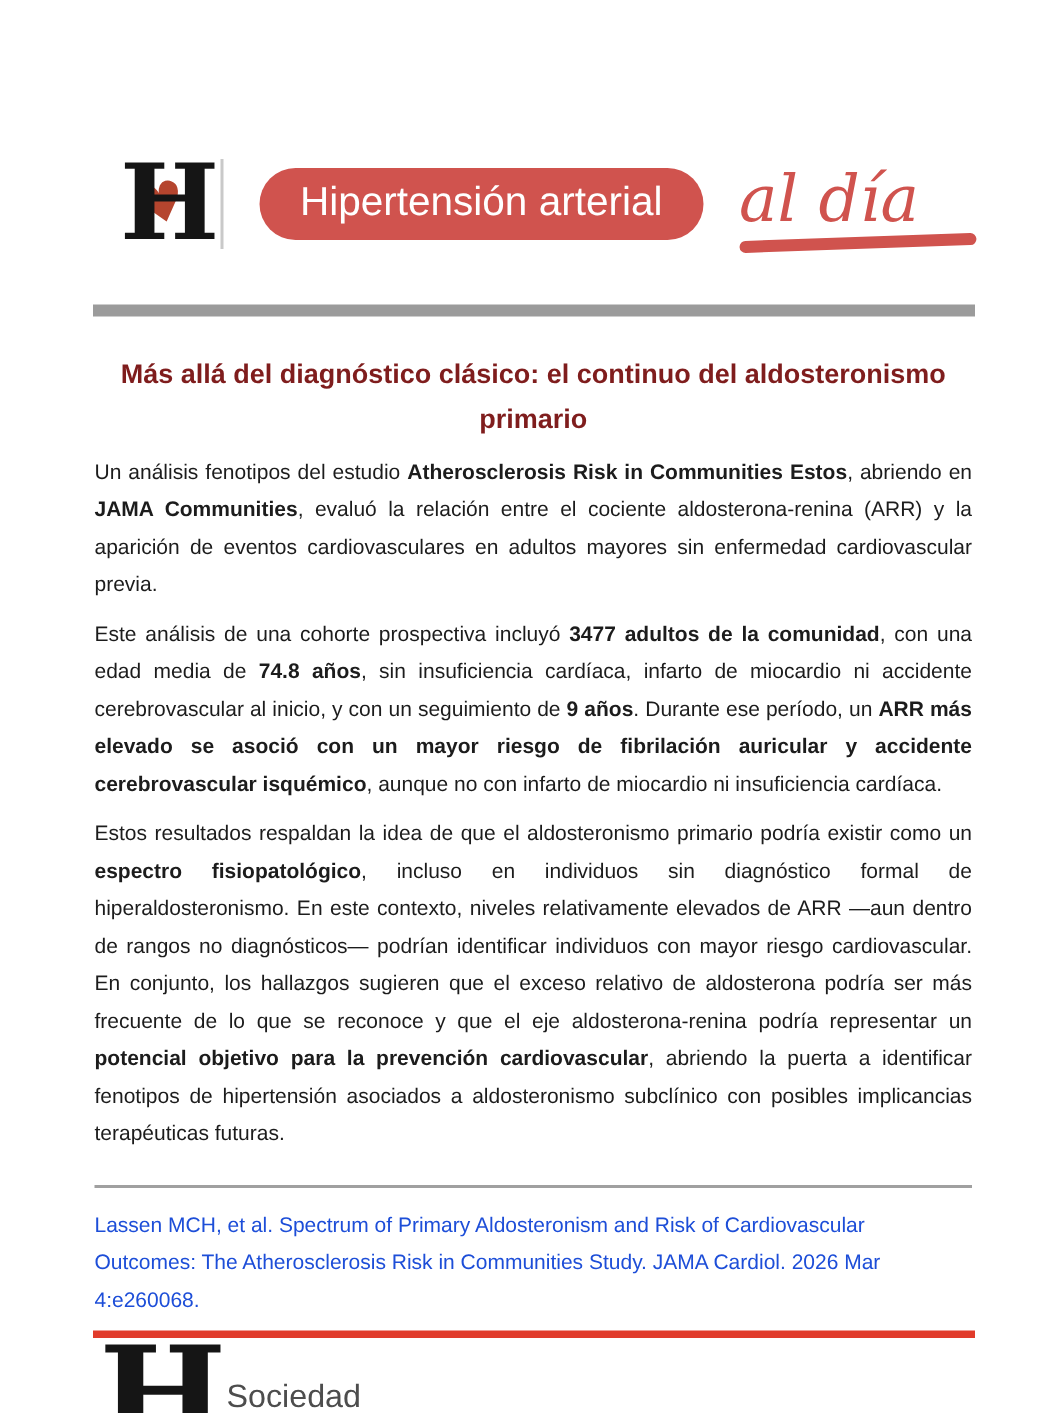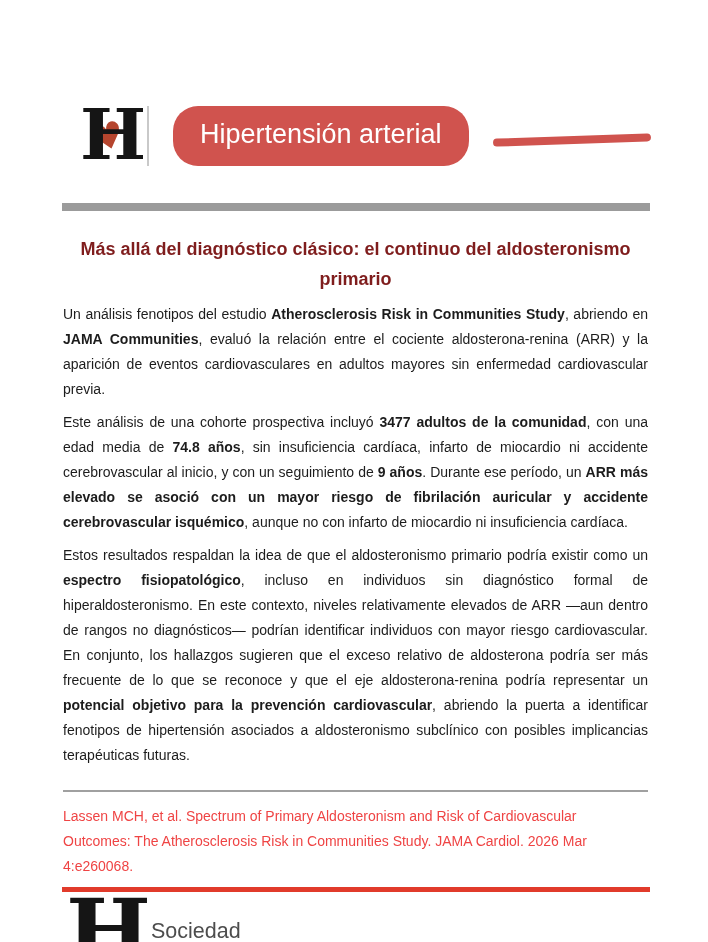--- a/index.html
+++ b/index.html
@@ -34,21 +34,21 @@
     font-family: "DejaVu Sans", sans-serif;
     font-size: 36px; line-height: 1;
     color: #b5452e;
     transform: rotate(-16deg);
   }
 
   .v-rule { width: 2px; height: 60px; background: #c9c9c9; margin-left: 10px; flex: 0 0 auto; }
 
   .pill {
     margin-left: 24px;
-    height: 60px;
+    height: 48px;
     display: flex; align-items: center;
     padding: 0 27px 3px 27px;
     background: #d0534e;
     border-radius: 25px;
     color: #ffffff;
     font-size: 27px;
     white-space: nowrap;
     flex: 0 0 auto;
   }
 
@@ -99,21 +99,21 @@
     font-size: 14px;
     line-height: 25px;
     text-align: justify;
     color: #1c1c1c;
   }
   .body-p b, .citation b { font-weight: 700; }
   .citation {
     margin: 12px 60px 0 63px;
     font-size: 14px;
     line-height: 25px;
-    color: #ef4444;
+    color: #1d4ed8;
   }
 
   
   .footer { display: flex; align-items: center; margin: 4px 0 0 66px; }
   .footer .logo-h { width: 72px; height: 70px; }
   .footer .logo-h .h-letter { font-size: 90px; line-height: 70px; }
   .footer-org { margin-left: 13px; font-size: 21.5px; line-height: 23px; color: #4d4d4d; }
 </style>
 </head>
 <body>
@@ -122,30 +122,31 @@
 
   <header class="header">
     <div class="brand-row">
       <div class="logo-h">
         <span class="heart">♥</span>
         <span class="h-letter">H</span>
       </div>
       <div class="v-rule"></div>
       <div class="pill">Hipertensión arterial</div>
       <div class="script-wrap">
+        <span class="script">al día</span>
         <div class="script-underline"></div>
       </div>
     </div>
   </header>
 
   <div class="gray-bar"></div>
 
   <main class="main">
     <h1 class="title">Más allá del diagnóstico clásico: el continuo del aldosteronismo primario</h1>
-    <p class="body-p"><span>Un análisis fenotipos del estudio </span><b>Atherosclerosis Risk in Communities Study</b><span>, abriendo en </span><b>JAMA Communities</b><span>, evaluó la relación entre el cociente aldosterona-renina (ARR) y la aparición de eventos cardiovasculares en adultos mayores sin enfermedad cardiovascular previa.</span></p>
+    <p class="body-p"><span>Un análisis fenotipos del estudio </span><b>Atherosclerosis Risk in Communities Estos</b><span>, abriendo en </span><b>JAMA Communities</b><span>, evaluó la relación entre el cociente aldosterona-renina (ARR) y la aparición de eventos cardiovasculares en adultos mayores sin enfermedad cardiovascular previa.</span></p>
     <p class="body-p"><span>Este análisis de una cohorte prospectiva incluyó </span><b>3477 adultos de la comunidad</b><span>, con una edad media de </span><b>74.8 años</b><span>, sin insuficiencia cardíaca, infarto de miocardio ni accidente cerebrovascular al inicio, y con un seguimiento de </span><b>9 años</b><span>. Durante ese período, un </span><b>ARR más elevado se asoció con un mayor riesgo de fibrilación auricular y accidente cerebrovascular isquémico</b><span>, aunque no con infarto de miocardio ni insuficiencia cardíaca.</span></p>
     <p class="body-p"><span>Estos resultados respaldan la idea de que el aldosteronismo primario podría existir como un </span><b>espectro fisiopatológico</b><span>, incluso en individuos sin diagnóstico formal de hiperaldosteronismo. En este contexto, niveles relativamente elevados de ARR —aun dentro de rangos no diagnósticos— podrían identificar individuos con mayor riesgo cardiovascular. En conjunto, los hallazgos sugieren que el exceso relativo de aldosterona podría ser más frecuente de lo que se reconoce y que el eje aldosterona-renina podría representar un </span><b>potencial objetivo para la prevención cardiovascular</b><span>, abriendo la puerta a identificar fenotipos de hipertensión asociados a aldosteronismo subclínico con posibles implicancias terapéuticas futuras.</span></p>
   </main>
 
   <hr class="thin-rule">
   <p class="citation">Lassen MCH, et al. Spectrum of Primary Aldosteronism and Risk of Cardiovascular Outcomes: The Atherosclerosis Risk in Communities Study. JAMA Cardiol. 2026 Mar 4:e260068.</p>
 
   <div class="red-rule"></div>
 
   <footer class="footer">

